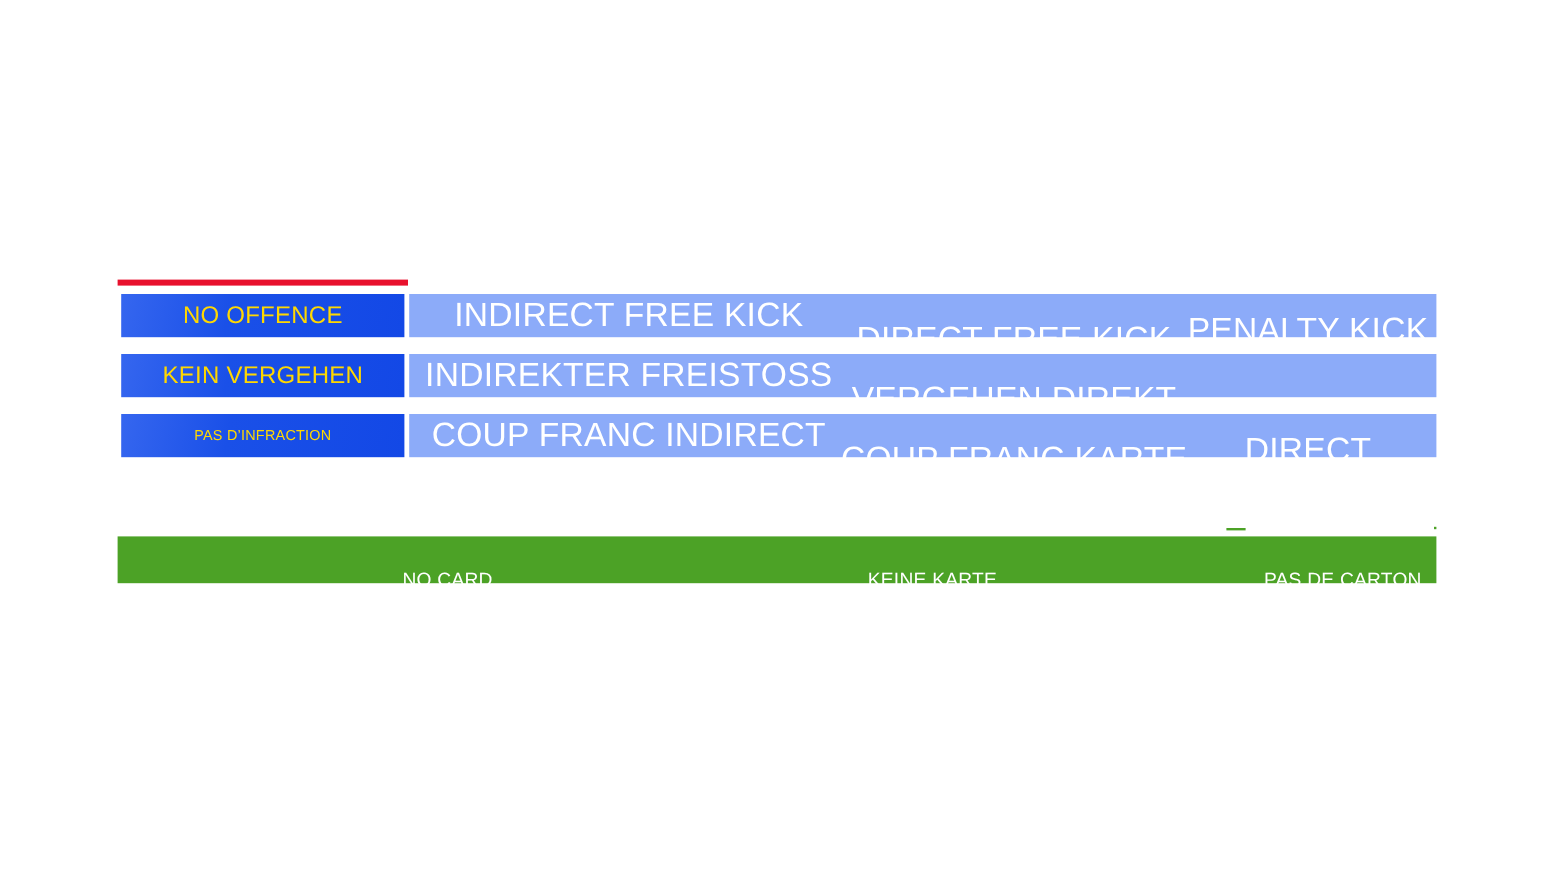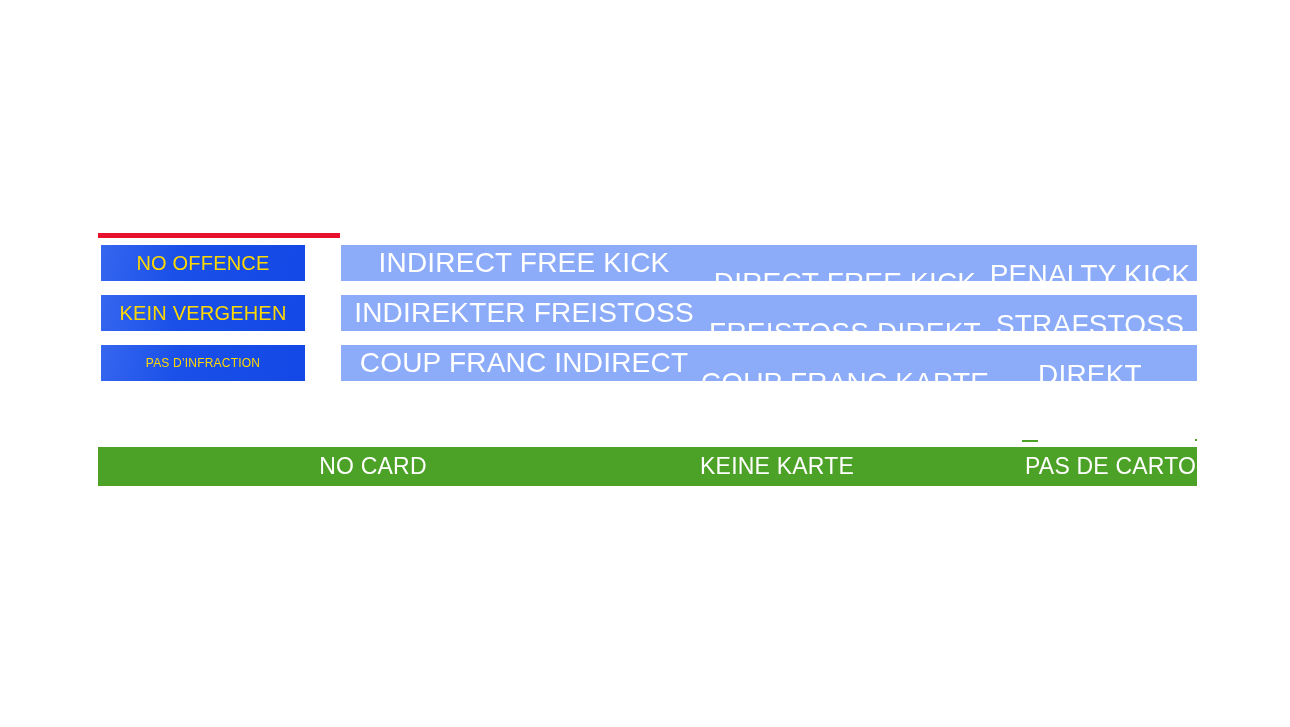--- a/index.html
+++ b/index.html
@@ -41,21 +41,21 @@
     height: 36px;
   }
   .offence-row.r0 { top: 245px; }
   .offence-row.r1 { top: 295px; }
   .offence-row.r2 { top: 345px; }
 
   .label-cell {
     position: absolute;
     left: 101px;
     top: 0;
-    width: 204px;
+    width: 236px;
     height: 36px;
     background: linear-gradient(100deg, #3566EF 0%, #1A50E8 38%, #1348E6 100%);
     color: #FFD800;
     display: flex;
     align-items: center;
     justify-content: center;
     font-size: 20px;
     letter-spacing: 0.2px;
     white-space: nowrap;
     box-sizing: border-box;
@@ -110,26 +110,26 @@
     position: absolute;
     left: 98px;
     top: 447px;
     width: 1099px;
     height: 39px;
     background: #4CA226;
     color: #ffffff;
   }
   .card-cell {
     position: absolute;
-    top: 0;
+    top: 17px;
     height: 39px;
     display: flex;
     align-items: center;
     justify-content: center;
-    font-size: 23px;
+    font-size: 16px;
     white-space: nowrap;
     letter-spacing: 0.2px;
   }
   .card-cell.k0 { left: 0px;   width: 550px; }
   .card-cell.k1 { left: 450px; width: 458px; }
   .card-cell.k2 { left: 830px; width: 382px; }
 </style>
 </head>
 <body>
 
@@ -143,31 +143,30 @@
       <div class="value-cell c0">INDIRECT FREE KICK</div>
       <div class="value-cell c1">DIRECT FREE KICK</div>
       <div class="value-cell c2">PENALTY KICK</div>
     </div>
   </div>
 
   <div class="offence-row r1">
     <div class="label-cell">KEIN VERGEHEN</div>
     <div class="value-strip">
       <div class="value-cell c0">INDIREKTER FREISTOSS</div>
-      <div class="value-cell c1">FREISTOSS DIREKT</div>
-      <div class="value-cell c2">STRAFSTOSS</div>
+      <div class="value-cell c1">VERGEHEN DIREKT</div>
     </div>
   </div>
 
   <div class="offence-row r2">
     <div class="label-cell tight">PAS D’INFRACTION</div>
     <div class="value-strip">
       <div class="value-cell c0">COUP FRANC INDIRECT</div>
       <div class="value-cell c1">COUP FRANC KARTE</div>
-      <div class="value-cell c2">DIREKT</div>
+      <div class="value-cell c2">DIRECT</div>
     </div>
   </div>
 
   <div class="card-rule"></div>
   <div class="card-dot"></div>
 
   <div class="card-strip">
     <div class="card-cell k0">NO CARD</div>
     <div class="card-cell k1">KEINE KARTE</div>
     <div class="card-cell k2">PAS DE CARTON</div>

